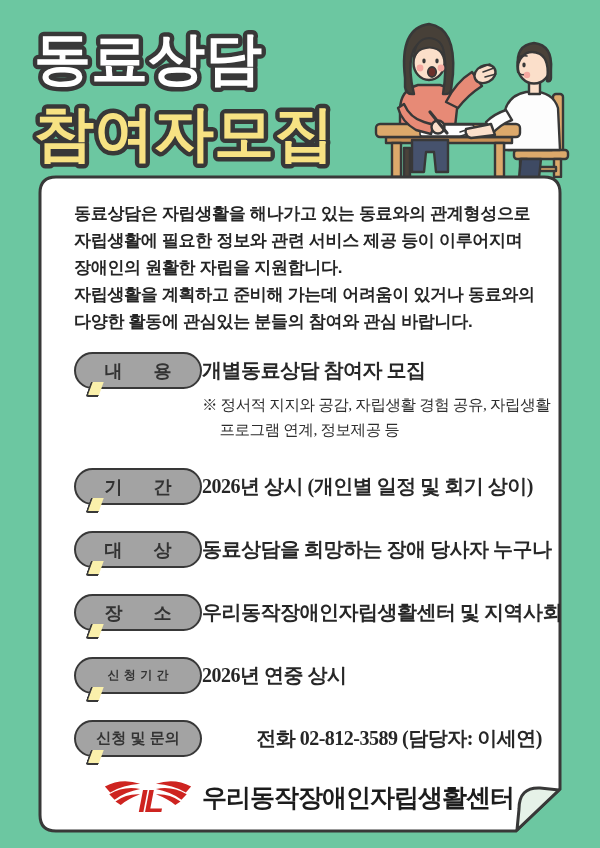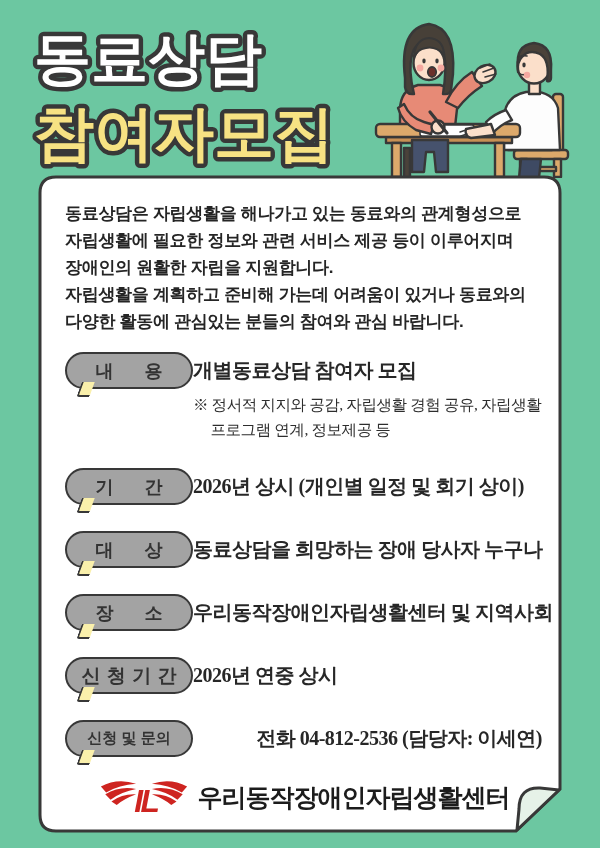--- a/index.html
+++ b/index.html
@@ -16,21 +16,21 @@
     font-family:"Liberation Sans","DejaVu Sans",sans-serif;
     font-weight:bold;
     stroke:#383838; stroke-linejoin:round; paint-order:stroke;
   }
   
   .illo { position:absolute; right:4px; top:8px; }
   
   .card-svg { position:absolute; left:38px; top:175px; }
   .card-content {
     position:absolute; left:38px; top:175px; width:524px; height:658px;
-    padding:25px 20px 0 27px;
+    padding:25px 20px 0 36px;
   }
   .intro {
     font-size:17px; font-weight:600; color:#252525;
     line-height:27px; letter-spacing:-0.3px; white-space:pre-line;
   }
   .rows { margin-top:17px; }
   .row { display:flex; align-items:flex-start; margin-bottom:26px; }
   .row:last-of-type { margin-bottom:18px;justify-content:space-between; }
   .bubble {
     position:relative; flex-shrink:0;
@@ -44,21 +44,21 @@
   .bubble .tail {
     position:absolute; left:12px; bottom:-10px;
     width:13px; height:15px;
     background:#FAF0AB;
     border-left:2.5px solid #383838;
     border-bottom:2.5px solid #383838;
     border-bottom-left-radius:3px;
     transform:skewX(-20deg);
   }
   .bubble.spread { word-spacing:26px; }
-  .bubble.small { font-size:19px; word-spacing:1px; }
+  .bubble.small { font-size:12px; word-spacing:1px; }
   .bubble.tiny  { font-size:15px; }
   .rowbody { margin-left:0; min-width:0;font-family:Liberation Serif, serif; }
   .value {
     font-size:20px; font-weight:600; color:#272727;
     line-height:37px; letter-spacing:-0.5px; white-space:nowrap;
   }
   .note {
     font-size:15.5px; font-weight:500; color:#2d2d2d;
     line-height:25px; margin-top:3px; letter-spacing:-0.4px; white-space:pre;
   }
@@ -209,21 +209,21 @@
         <div class="value">2026년 연중 상시</div>
       </div>
     </div>
 
     <div class="row">
       <div class="bubble tiny">
         <span>신청 및 문의</span>
         <i class="tail"></i>
       </div>
       <div class="rowbody">
-        <div class="value">전화 04-812-2536 (담당자: 이세연)</div>
+        <div class="value">전화 02-812-3589 (담당자: 이세연)</div>
       </div>
     </div>
   </div>
 
   <div class="footer">
     <svg width="92" height="44" viewBox="0 0 100 50">
       <g fill="#CE2420">
         <path d="M1,13 Q20,3 41,10 Q22,11 7,20 Z"></path>
         <path d="M6,22 Q23,12 41,16 Q25,19 12,28 Z"></path>
         <path d="M13,30 Q26,21 41,22 Q28,27 19,34 Z"></path>

